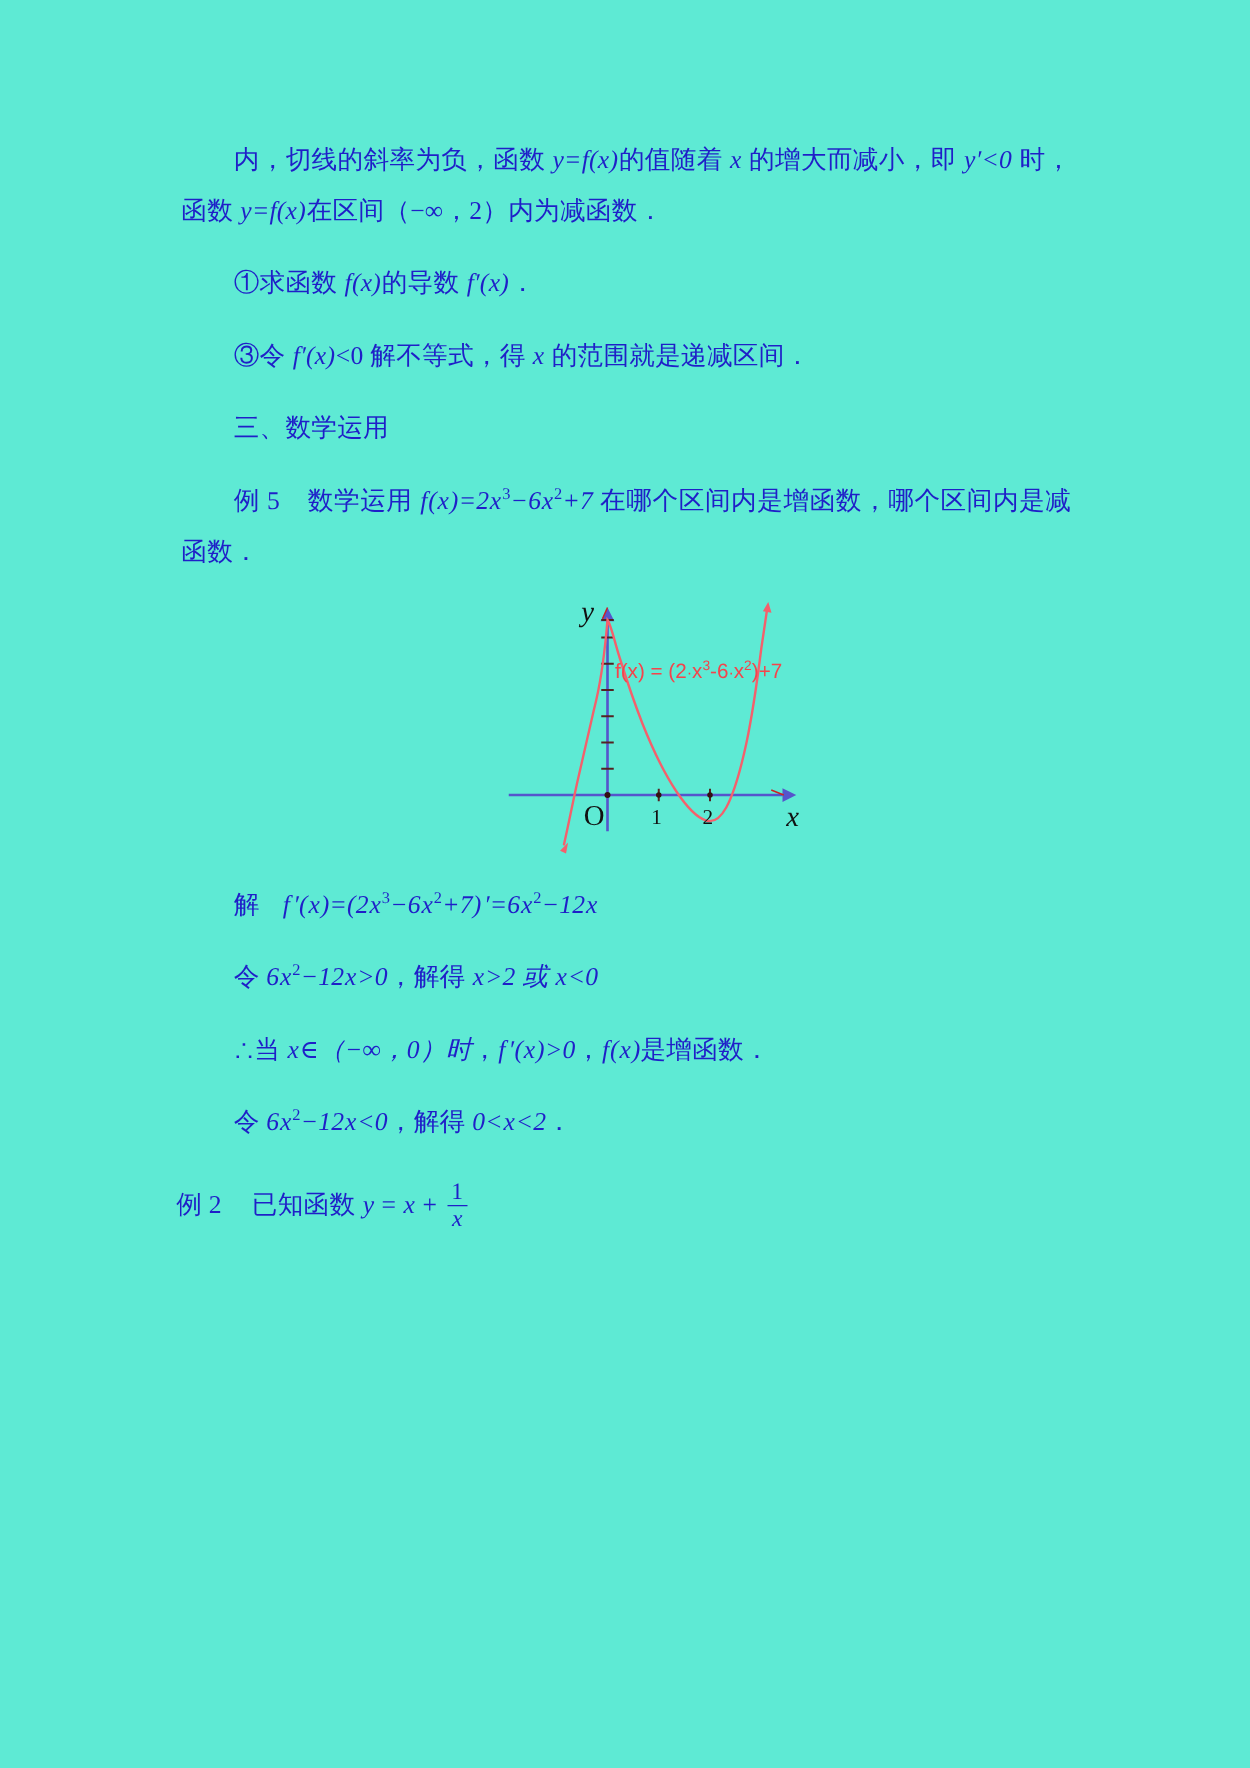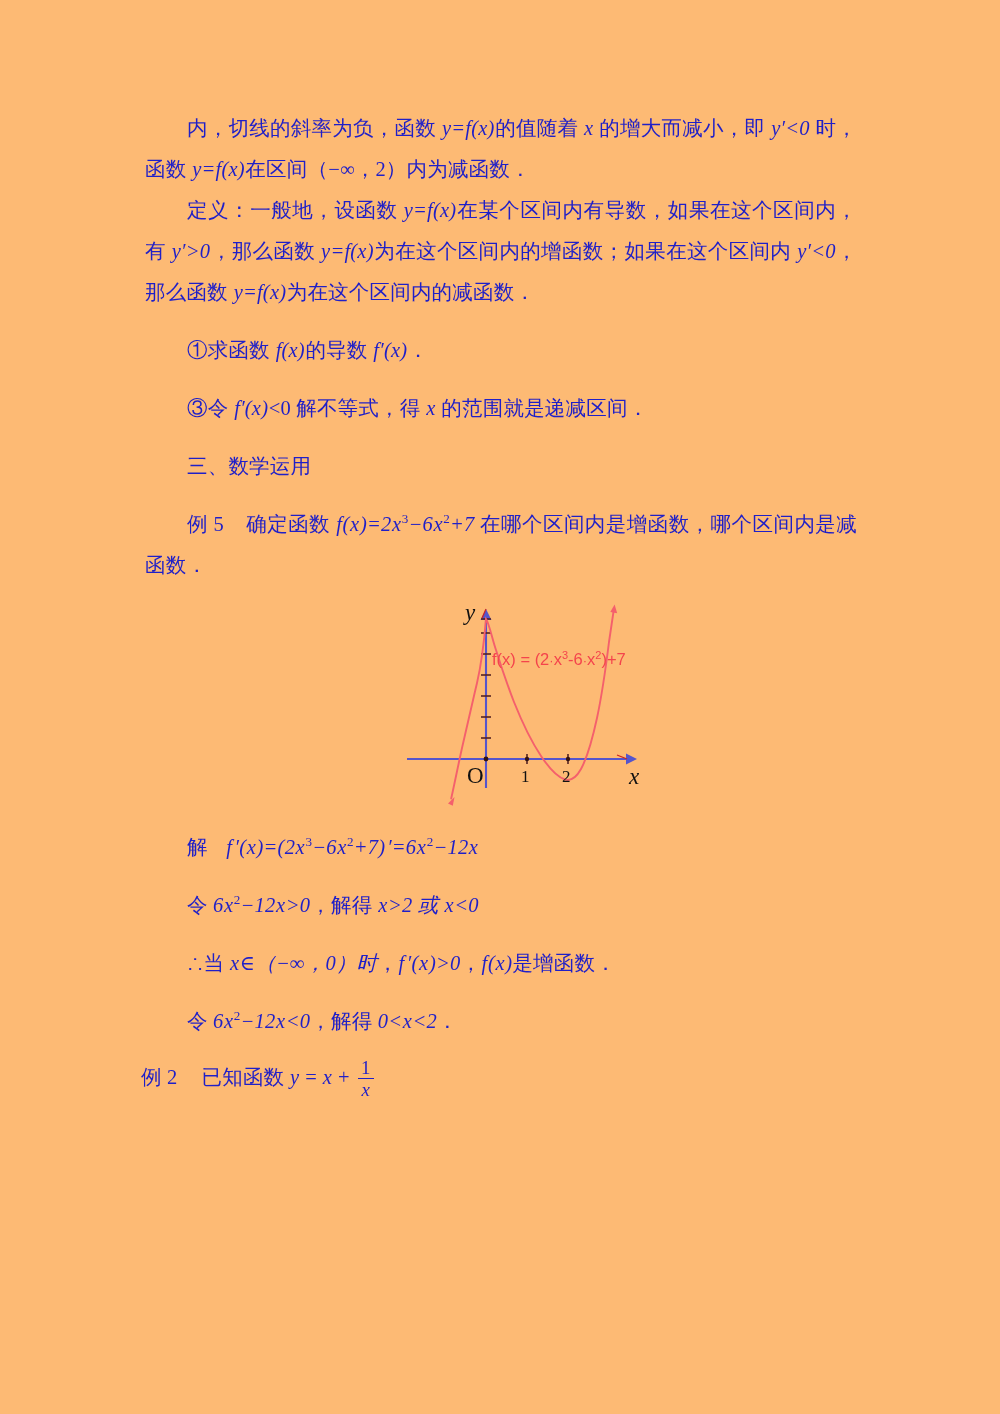--- a/index.html
+++ b/index.html
@@ -13,41 +13,41 @@
     position: relative;
     font-family: "Liberation Serif", "DejaVu Serif", serif;
     color: #1f1fc8;
     overflow: hidden;
   }
   .page {
     position: absolute;
     left: 0; top: 0;
     width: 1000px;
     height: 1414px;
-    background: #fdba74;
+    background: #5eead4;
   }
   .content {
     position: absolute;
     left: 145px;
     top: 108px;
     width: 712px;
   }
 
   
   .para {
     color: #1f1fc8;
     font-size: 20.5px;
     line-height: 41px;
     text-align: justify;
     margin: 0 0 0 0;
     letter-spacing: 0.2px;
   }
   .para.indent { text-indent: 42px; }
   .para.spaced { margin-top: 17px; }
-  .para.spaced-lg { margin-top: 12px; }
+  .para.spaced-lg { margin-top: 22px; }
 
   
   i.v {
     font-family: "Liberation Serif", "DejaVu Serif", serif;
     font-style: italic;
     padding: 0 0.5px;
   }
   .fn { font-style: italic; }
   sup.exn {
     font-size: 0.64em;
@@ -87,31 +87,30 @@
   .figure svg { position: absolute; left: 0; top: 0; }
 </style>
 </head>
 <body>
 
 <div class="page">
   <div class="content">
 
     <p class="para indent"><span>内，切线的斜率为负，函数 </span><i class="v">y=f(x)</i><span>的值随着 </span><i class="v">x</i><span> 的增大而减小，即 </span><i class="v">y′&lt;0</i><span> 时，函数 </span><i class="v">y=f(x)</i><span>在区间（−∞，2）内为减函数．</span></p>
 
-    <p class="para indent"><span>定义：一般地，设函数 </span><i class="v">y=f(x)</i><span>在某个区间内有导数，如果在这个区间内，有 </span><i class="v">y′&gt;0</i><span>，那么函数 </span><i class="v">y=f(x)</i><span>为在这个区间内的增函数；如果在这个区间内 </span><i class="v">y′&lt;0</i><span>，那么函数 </span><i class="v">y=f(x)</i><span>为在这个区间内的减函数．</span></p>
 
 
     <p class="para indent spaced"><span>①求函数 </span><i class="v">f(x)</i><span>的导数 </span><i class="v">f′(x)</i><span>．</span></p>
 
 
     <p class="para indent spaced"><span>③令 </span><i class="v">f′(x)</i><span>&lt;0 解不等式，得 </span><i class="v">x</i><span> 的范围就是递减区间．</span></p>
 
     <p class="para indent spaced">三、数学运用</p>
 
-    <p class="para indent spaced"><span>例 5</span><span style="display:inline-block;width:22px"></span><span>确定函数 </span><span class="fn"><i class="v">f</i>(<i class="v">x</i>)=2<i class="v">x</i><sup class="exn">3</sup>−6<i class="v">x</i><sup class="exn">2</sup>+7</span><span> 在哪个区间内是增函数，哪个区间内是减函数．</span></p>
+    <p class="para indent spaced"><span>例 5</span><span style="display:inline-block;width:22px"></span><span>数学运用 </span><span class="fn"><i class="v">f</i>(<i class="v">x</i>)=2<i class="v">x</i><sup class="exn">3</sup>−6<i class="v">x</i><sup class="exn">2</sup>+7</span><span> 在哪个区间内是增函数，哪个区间内是减函数．</span></p>
 
     <div class="figure">
       <svg width="712" height="212" viewBox="0 0 712 212">
 
         <g>
           <line x1="262" y1="161" x2="481" y2="161" stroke="#5555cc" stroke-width="2.1"></line>
           <polygon points="481,155.5 492,161 481,166.5" fill="#5555cc"></polygon>
           <line x1="472" y1="157" x2="482" y2="161" stroke="#cc2222" stroke-width="1.2"></line>
         </g>
 

